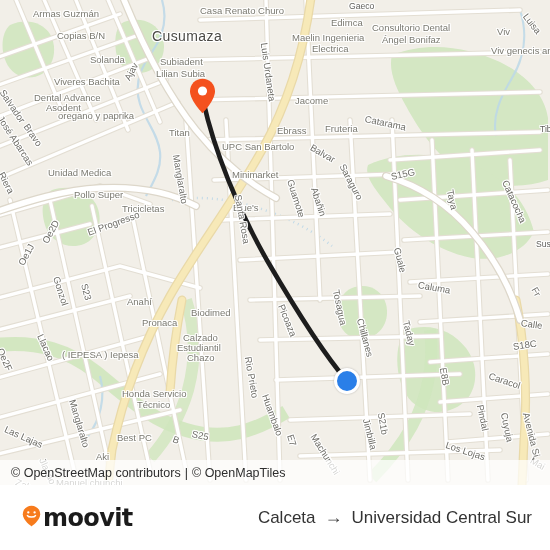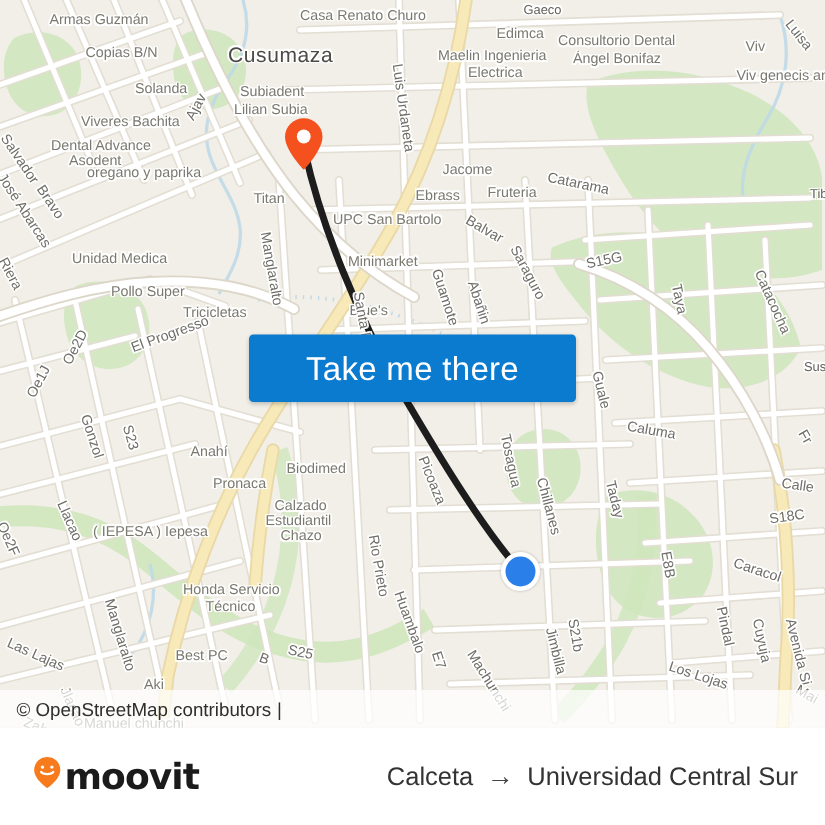--- a/index.html
+++ b/index.html
@@ -378,21 +378,21 @@
         <div class="maplabel poi" style="left: 331px; top: 18px;">Edimca</div>
         <div class="maplabel poi" style="left: 292px; top: 33px;">Maelin Ingenieria</div>
         <div class="maplabel poi" style="left: 312px; top: 44px;">Electrica</div>
         <div class="maplabel poi" style="left: 372px; top: 23px;">Consultorio Dental</div>
         <div class="maplabel poi" style="left: 382px; top: 35px;">Ángel Bonifaz</div>
         <div class="maplabel poi" style="left: 497px; top: 27px;">Viv</div>
         <div class="maplabel poi" style="left: 491px; top: 46px;">Viv genecis an</div>
         <div class="maplabel poi" style="left: 160px; top: 57px;">Subiadent</div>
         <div class="maplabel poi" style="left: 156px; top: 69px;">Lilian Subia</div>
         <div class="maplabel poi" style="left: 169px; top: 128px;">Titan</div>
-        <div class="maplabel poi" style="left: 285px; top: 109px; padding-left: 10px;">Jacome</div>
+        <div class="maplabel poi" style="left: 285px; top: 96px; padding-left: 10px;">Jacome</div>
         <div class="maplabel poi" style="left: 277px; top: 126px;">Ebrass</div>
         <div class="maplabel poi" style="left: 325px; top: 124px;">Fruteria</div>
         <div class="maplabel poi" style="left: 222px; top: 142px;">UPC San Bartolo</div>
         <div class="maplabel poi" style="left: 232px; top: 170px;">Minimarket</div>
         <div class="maplabel poi" style="left: 233px; top: 203px; text-align: center;">Blue's</div>
         <div class="maplabel tiny" style="left: 536px; top: 240px;">Sus</div>
         <div class="maplabel tiny" style="left: 540px; top: 125px;">Tib</div>
         <div class="maplabel street" style="left: 2px; top: 86px; transform: rotate(56deg);">Salvador</div>
         <div class="maplabel street" style="left: 26px; top: 120px; transform: rotate(56deg);">Bravo</div>
         <div class="maplabel street" style="left: 0px; top: 112px; transform: rotate(57deg);">José Abarcas</div>
@@ -451,25 +451,25 @@
     <div id="origin-marker">
       <svg width="27" height="36" viewBox="0 0 27 36">
         <path d="M13.5 0.8 C6.6 0.8 1 6.3 1 13.2 C1 22.4 13.5 35.2 13.5 35.2
                  C13.5 35.2 26 22.4 26 13.2 C26 6.3 20.4 0.8 13.5 0.8 Z" fill="#f4511e"></path>
         <circle cx="13.5" cy="13" r="4.6" fill="#ffffff"></circle>
       </svg>
     </div>
 
     <div id="dest-dot"></div>
 
-    <button id="cta">Take me there</button>
 
     <div id="attribution" style="width: 550px;">
       <a>© OpenStreetMap contributors</a>
       <span class="sep">|</span>
+      <a>© OpenMapTiles</a>
     </div>
   </div>
 
   <div id="footer">
     <div id="brand">
       <span>
         <svg width="19" height="22" viewBox="0 0 19 22">
           <path d="M9.5 0.7 C4.6 0.7 0.8 4.5 0.8 9.3 C0.8 15.6 9.5 21.4 9.5 21.4
                    C9.5 21.4 18.2 15.6 18.2 9.3 C18.2 4.5 14.4 0.7 9.5 0.7 Z" fill="#f77b1c"></path>
           <circle cx="6.3" cy="7.4" r="1.15" fill="#ffffff"></circle>

